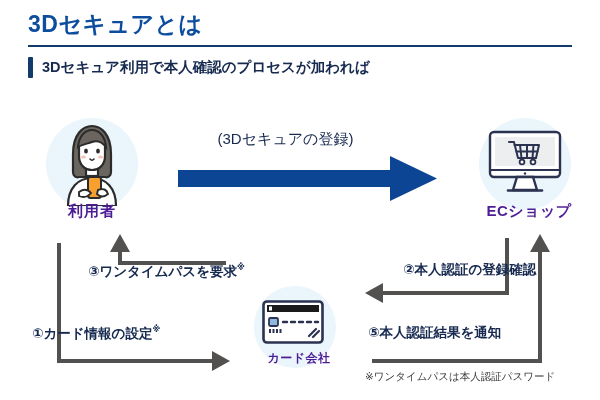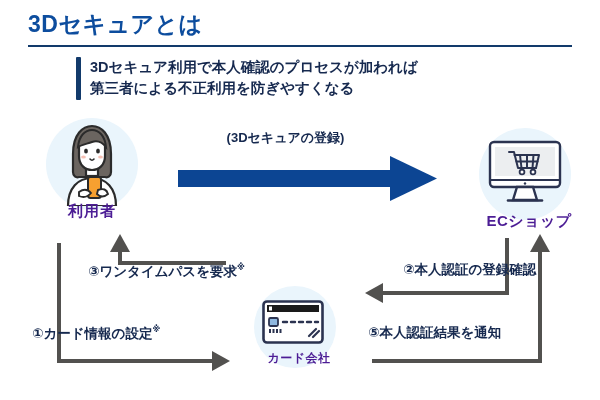--- a/index.html
+++ b/index.html
@@ -40,21 +40,20 @@
     width: 544px;
     height: 2px;
     background: #123a6b;
   }
   .lede-wrap {
     position: absolute;
     left: 28px;
     top: 57px;
     display: flex;
     align-items: stretch;
-    margin-left: 48px;
   }
   .lede-bar {
     width: 5px;
     background: #123a6b;
     border-radius: 1px;
     margin-right: 9px;
     flex: 0 0 auto;
   }
   .lede {
     font-size: 14.5px;
@@ -84,21 +83,21 @@
     left: 0;
   }
 
   
   #node-user { left: 34px; top: 118px; width: 116px; height: 112px; }
   #node-user .node-circle { left: 12px; top: 0; width: 92px; height: 92px; }
   #node-user .node-label { top: 84px; font-size: 15px; letter-spacing: 1px; }
   #node-user .art { position: absolute; left: 12px; top: 2px; }
 
   
-  #node-ec { left: 466px; top: 128px; width: 126px; height: 112px; }
+  #node-ec { left: 466px; top: 118px; width: 126px; height: 112px; }
   #node-ec .node-circle { left: 13px; top: 0; width: 92px; height: 92px; }
   #node-ec .node-label { top: 84px; font-size: 15px; letter-spacing: 0.5px; }
   #node-ec .art { position: absolute; left: 22px; top: 12px; }
 
   
   #node-card { left: 238px; top: 286px; width: 122px; height: 94px; }
   #node-card .node-circle { left: 16px; top: 0; width: 82px; height: 82px; }
   #node-card .node-label { top: 64px; font-size: 12px; letter-spacing: 0.5px; }
   #node-card .art { position: absolute; left: 24px; top: 14px; }
 
@@ -106,22 +105,22 @@
   .flow-label {
     position: absolute;
     font-weight: bold;
     color: #16294f;
     white-space: nowrap;
     line-height: 1.25;
     text-align: right;
   }
   .flow-label .sub {
     display: block;
-    font-size: 13px;
-    font-weight: bold;
+    font-size: 15px;
+    font-weight: normal;
     color: #16294f;
     text-align: center;
   }
   .star {
     font-size: 8px;
     vertical-align: super;
     font-weight: bold;
   }
 
   #label-1 { left: 198px; top: 130px; font-size: 15.5px; text-align: center; width: 175px; }
@@ -154,21 +153,20 @@
 
 <div id="root">
 
   <div class="title">3Dセキュアとは</div>
   <div class="title-rule"></div>
 
   <div class="lede-wrap">
     <div class="lede-bar"></div>
     <div class="lede">
       <div>3Dセキュア利用で本人確認のプロセスが加われば</div>
-      <div>第三者による不正利用を防ぎやすくなる</div>
     </div>
   </div>
 
   <svg class="layer" viewBox="0 0 600 400">
 
     <g>
       <rect x="178" y="170" width="218" height="17" fill="#0c4593"></rect>
       <polygon points="390,156 437,178.5 390,201" fill="#0c4593"></polygon>
     </g>
 
@@ -295,14 +293,15 @@
   </div>
 
   <div class="flow-label" id="label-4">
     <span>①カード情報の設定</span><span class="star">※</span>
   </div>
 
   <div class="flow-label" id="label-5">
     <span>⑤本人認証結果を通知</span>
   </div>
 
+  <div class="footnote">※ワンタイムパスは本人認証パスワード</div>
 
 </div>
 
 </body></html>

